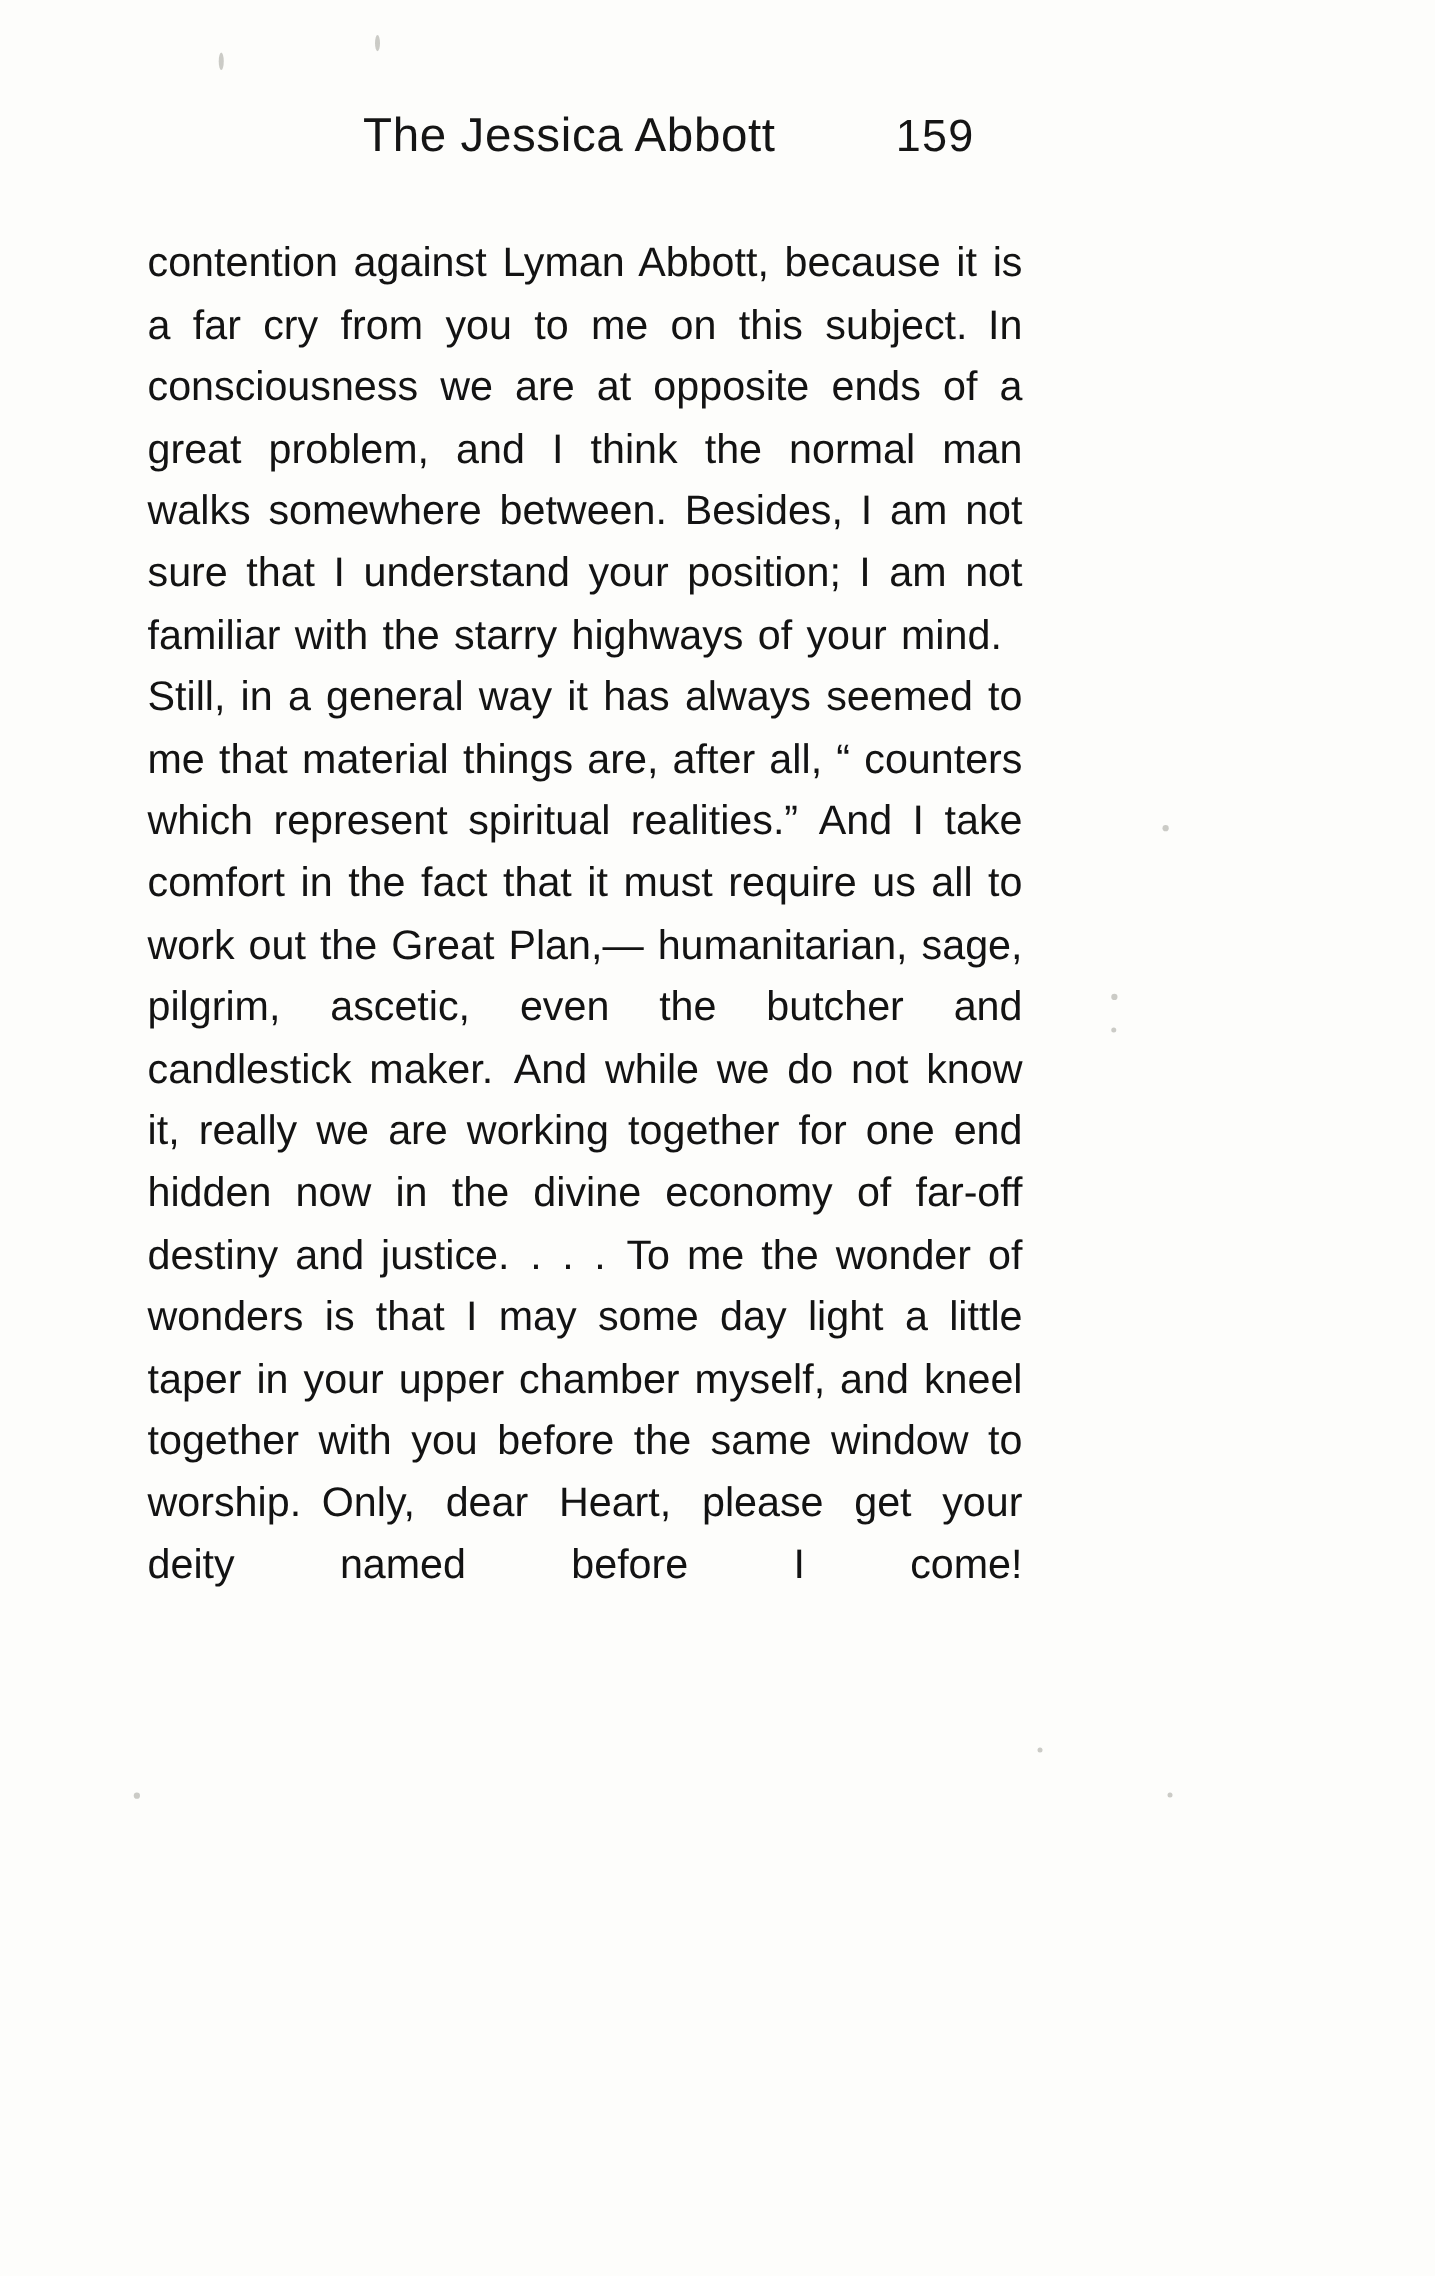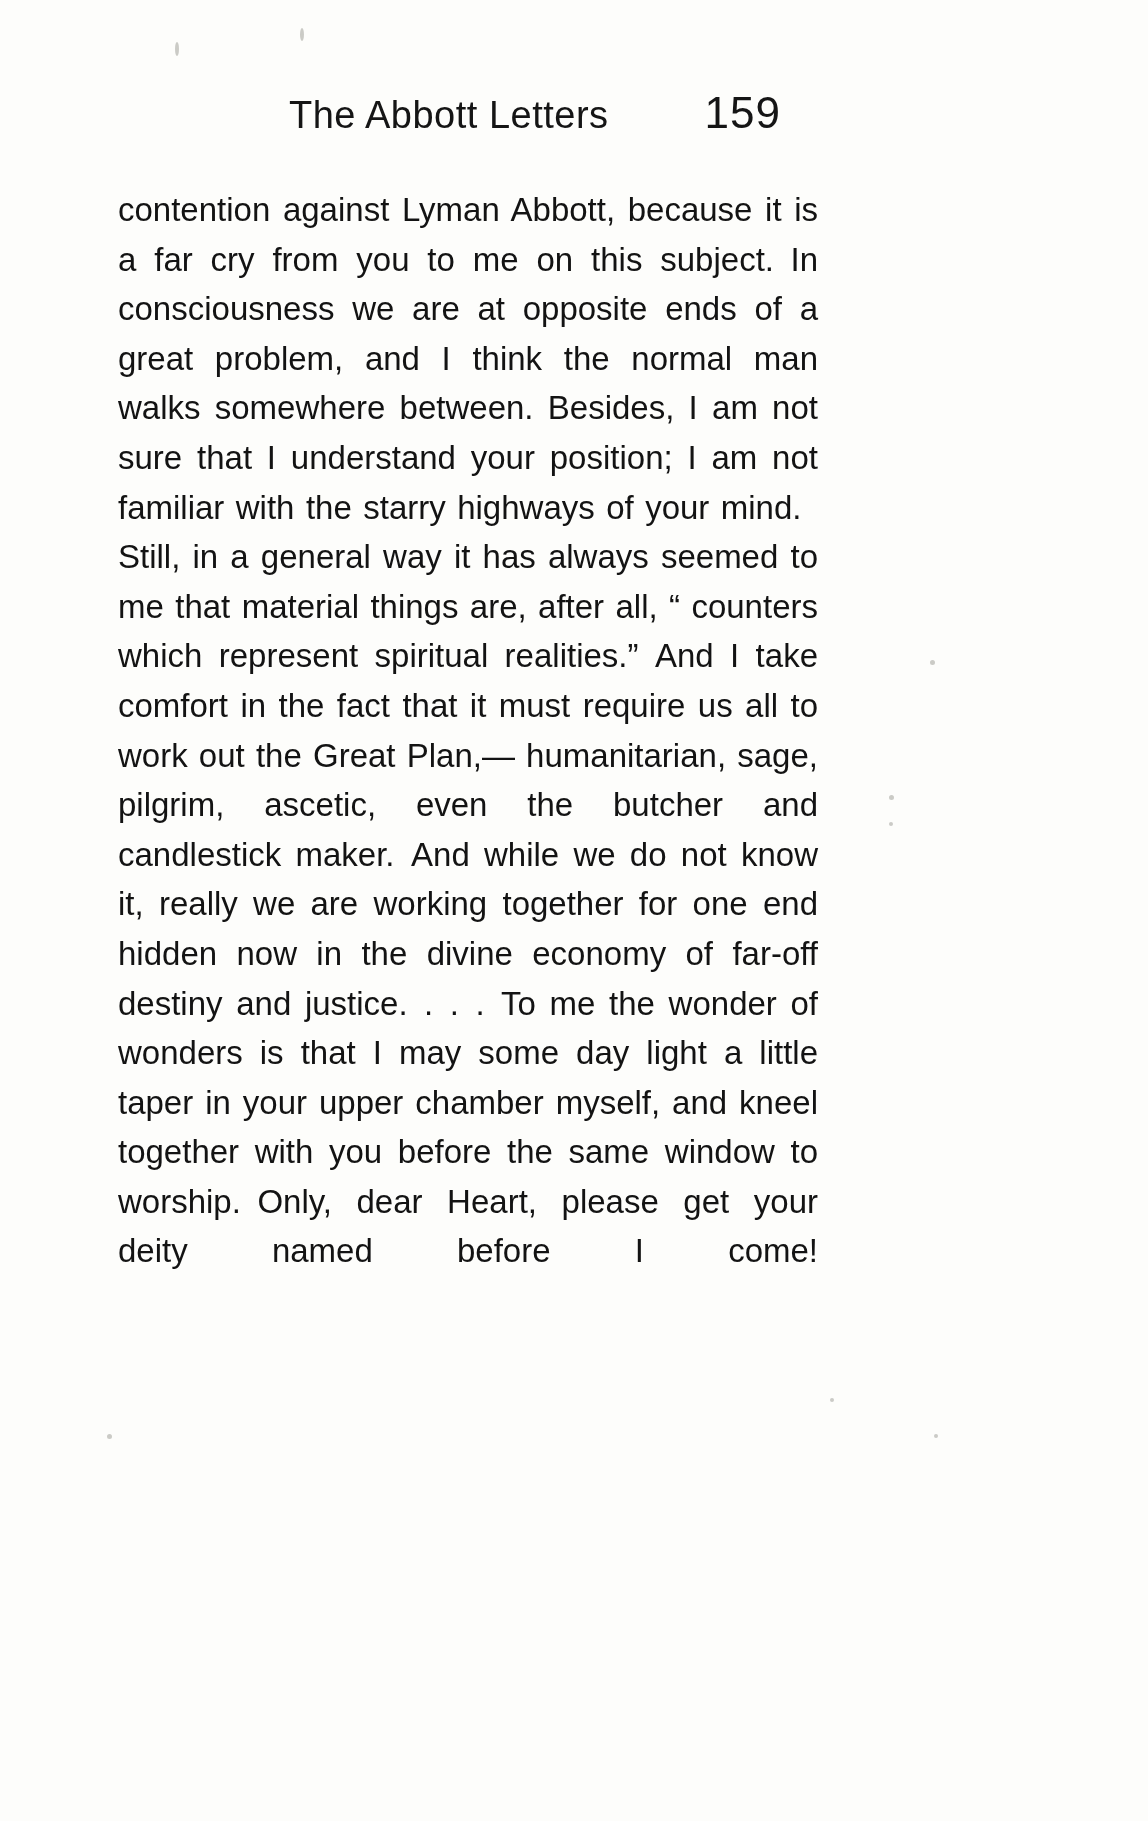--- a/index.html
+++ b/index.html
@@ -42,21 +42,21 @@
     align-items: baseline;
     justify-content: center;
   }
   .header-title {
     font-size: 38px;
     letter-spacing: .5px;
     color: #151515;
     white-space: nowrap;
   }
   .header-pageno {
-    font-size: 44px;
+    font-size: 36px;
     margin-left: 96px;
     color: #151515;
     letter-spacing: 1px;
   }
 
   .body-text {
     position: absolute;
     left: 118px;
     top: 185px;
     width: 700px;
@@ -88,21 +88,21 @@
   <div class="speck" style="left:175px; top:42px; width:4px; height:14px;"></div>
   <div class="speck" style="left:300px; top:28px; width:4px; height:13px;"></div>
   <div class="speck" style="left:930px; top:660px; width:5px; height:5px;"></div>
   <div class="speck" style="left:889px; top:795px; width:5px; height:5px;"></div>
   <div class="speck" style="left:889px; top:822px; width:4px; height:4px;"></div>
   <div class="speck" style="left:107px; top:1434px; width:5px; height:5px;"></div>
   <div class="speck" style="left:934px; top:1434px; width:4px; height:4px;"></div>
   <div class="speck" style="left:830px; top:1398px; width:4px; height:4px;"></div>
 
   <div class="header">
-    <div class="header-title">The Abbott Letters</div>
+    <div class="header-title">The Jessica Abbott</div>
     <div class="header-pageno">159</div>
   </div>
 
   <div class="body-text">
     <p>contention against Lyman Abbott, because it is a far cry from you to me on this subject. In consciousness we are at opposite ends of a great problem, and I think the normal man walks somewhere between. Besides, I am not sure that I understand your position; I am not familiar with the starry highways of your mind. Still, in a general way it has always seemed to me that material things are, after all, “ counters which represent spiritual realities.” And I take comfort in the fact that it must require us all to work out the Great Plan,— humanitarian, sage, pilgrim, ascetic, even the butcher and candlestick maker. And while we do not know it, really we are working together for one end hidden now in the divine economy of far-off destiny and justice. . . . To me the wonder of wonders is that I may some day light a little taper in your upper chamber myself, and kneel together with you before the same window to worship. Only, dear Heart, please get your deity named before I come!</p>
   </div>
 
 </div>
 
 </body></html>

